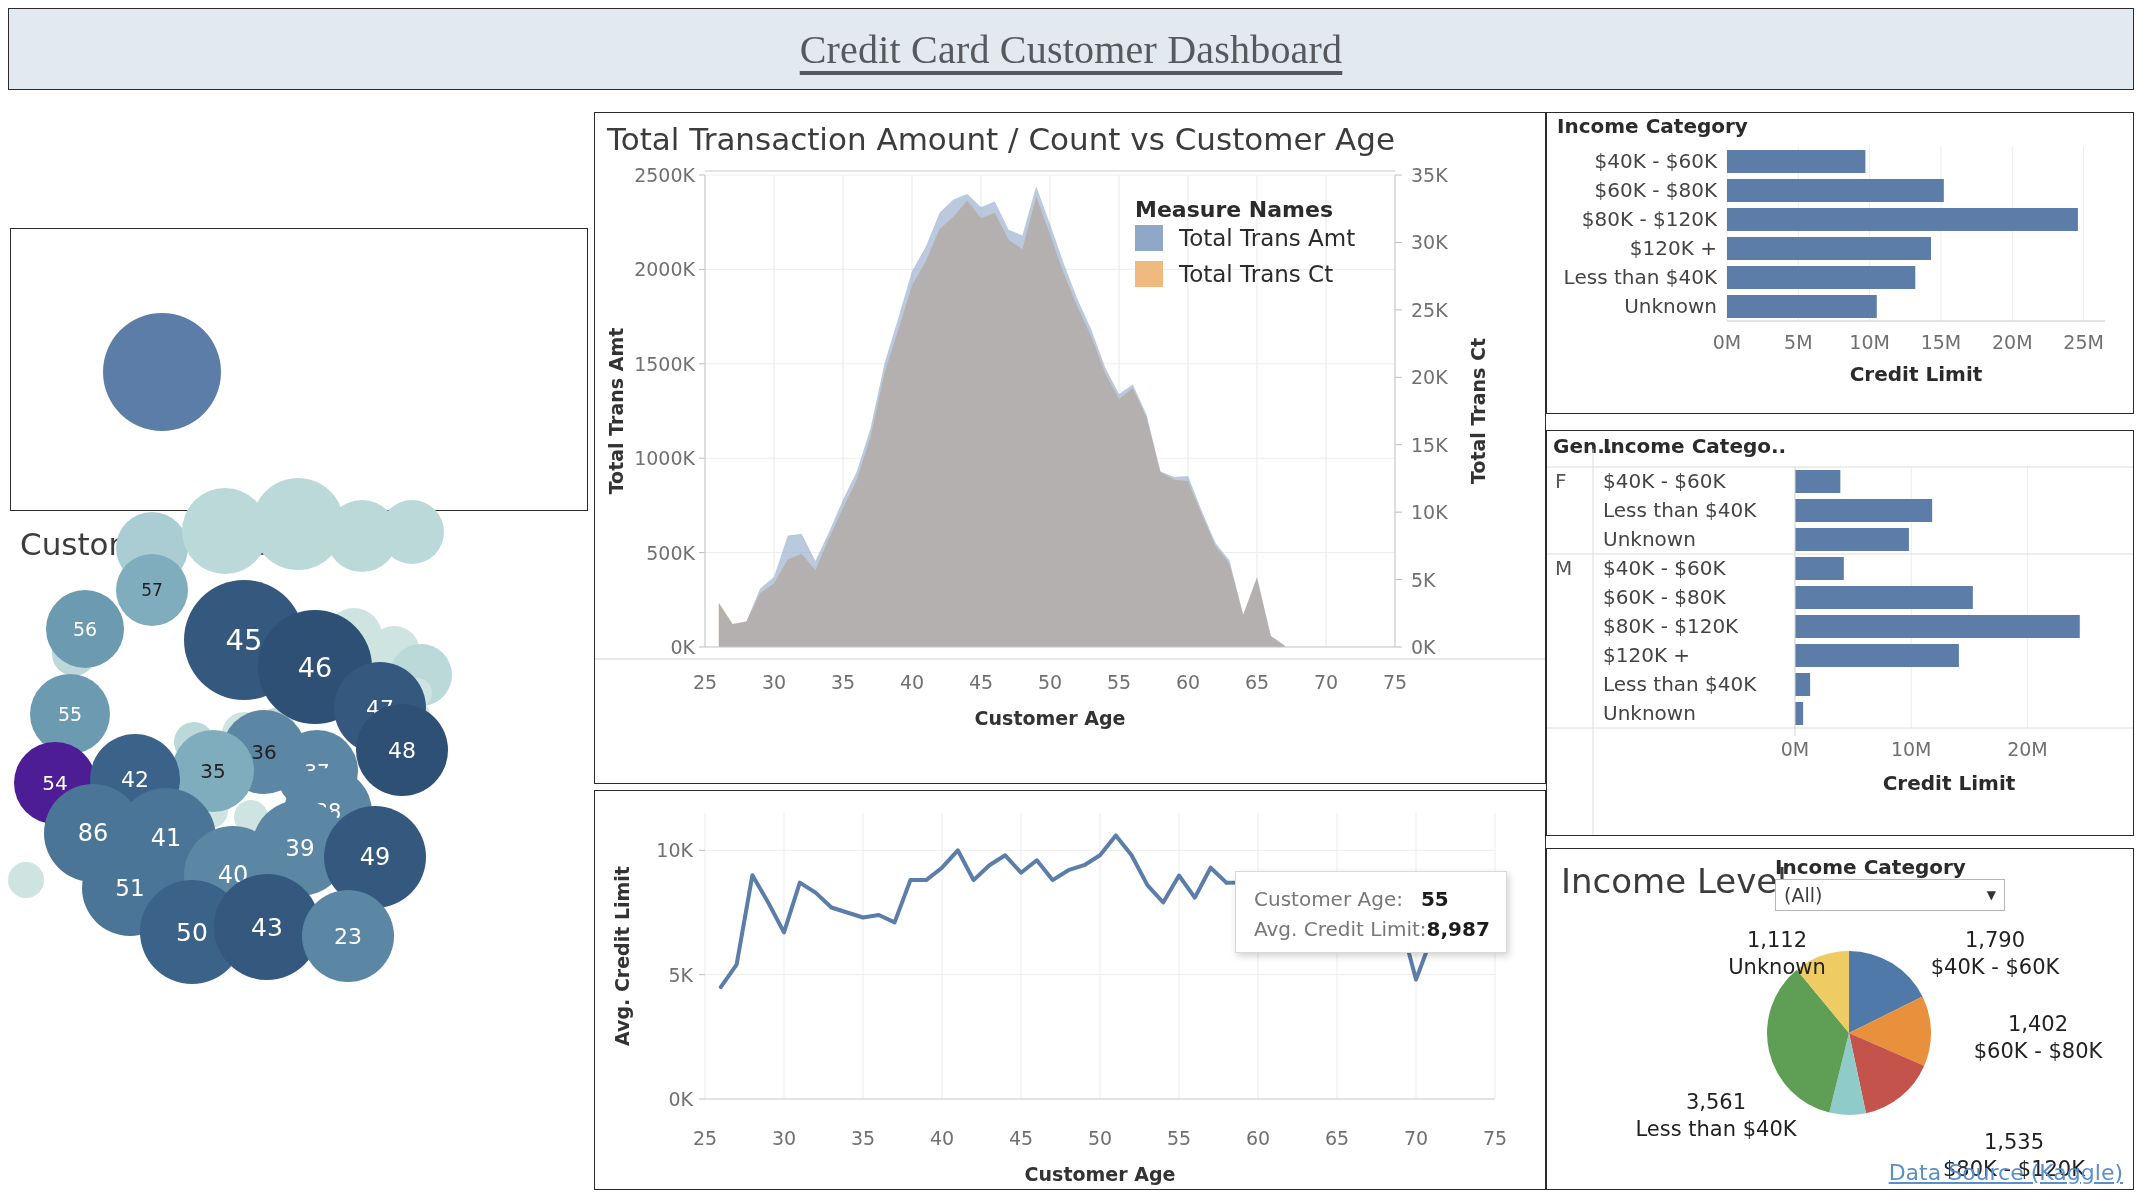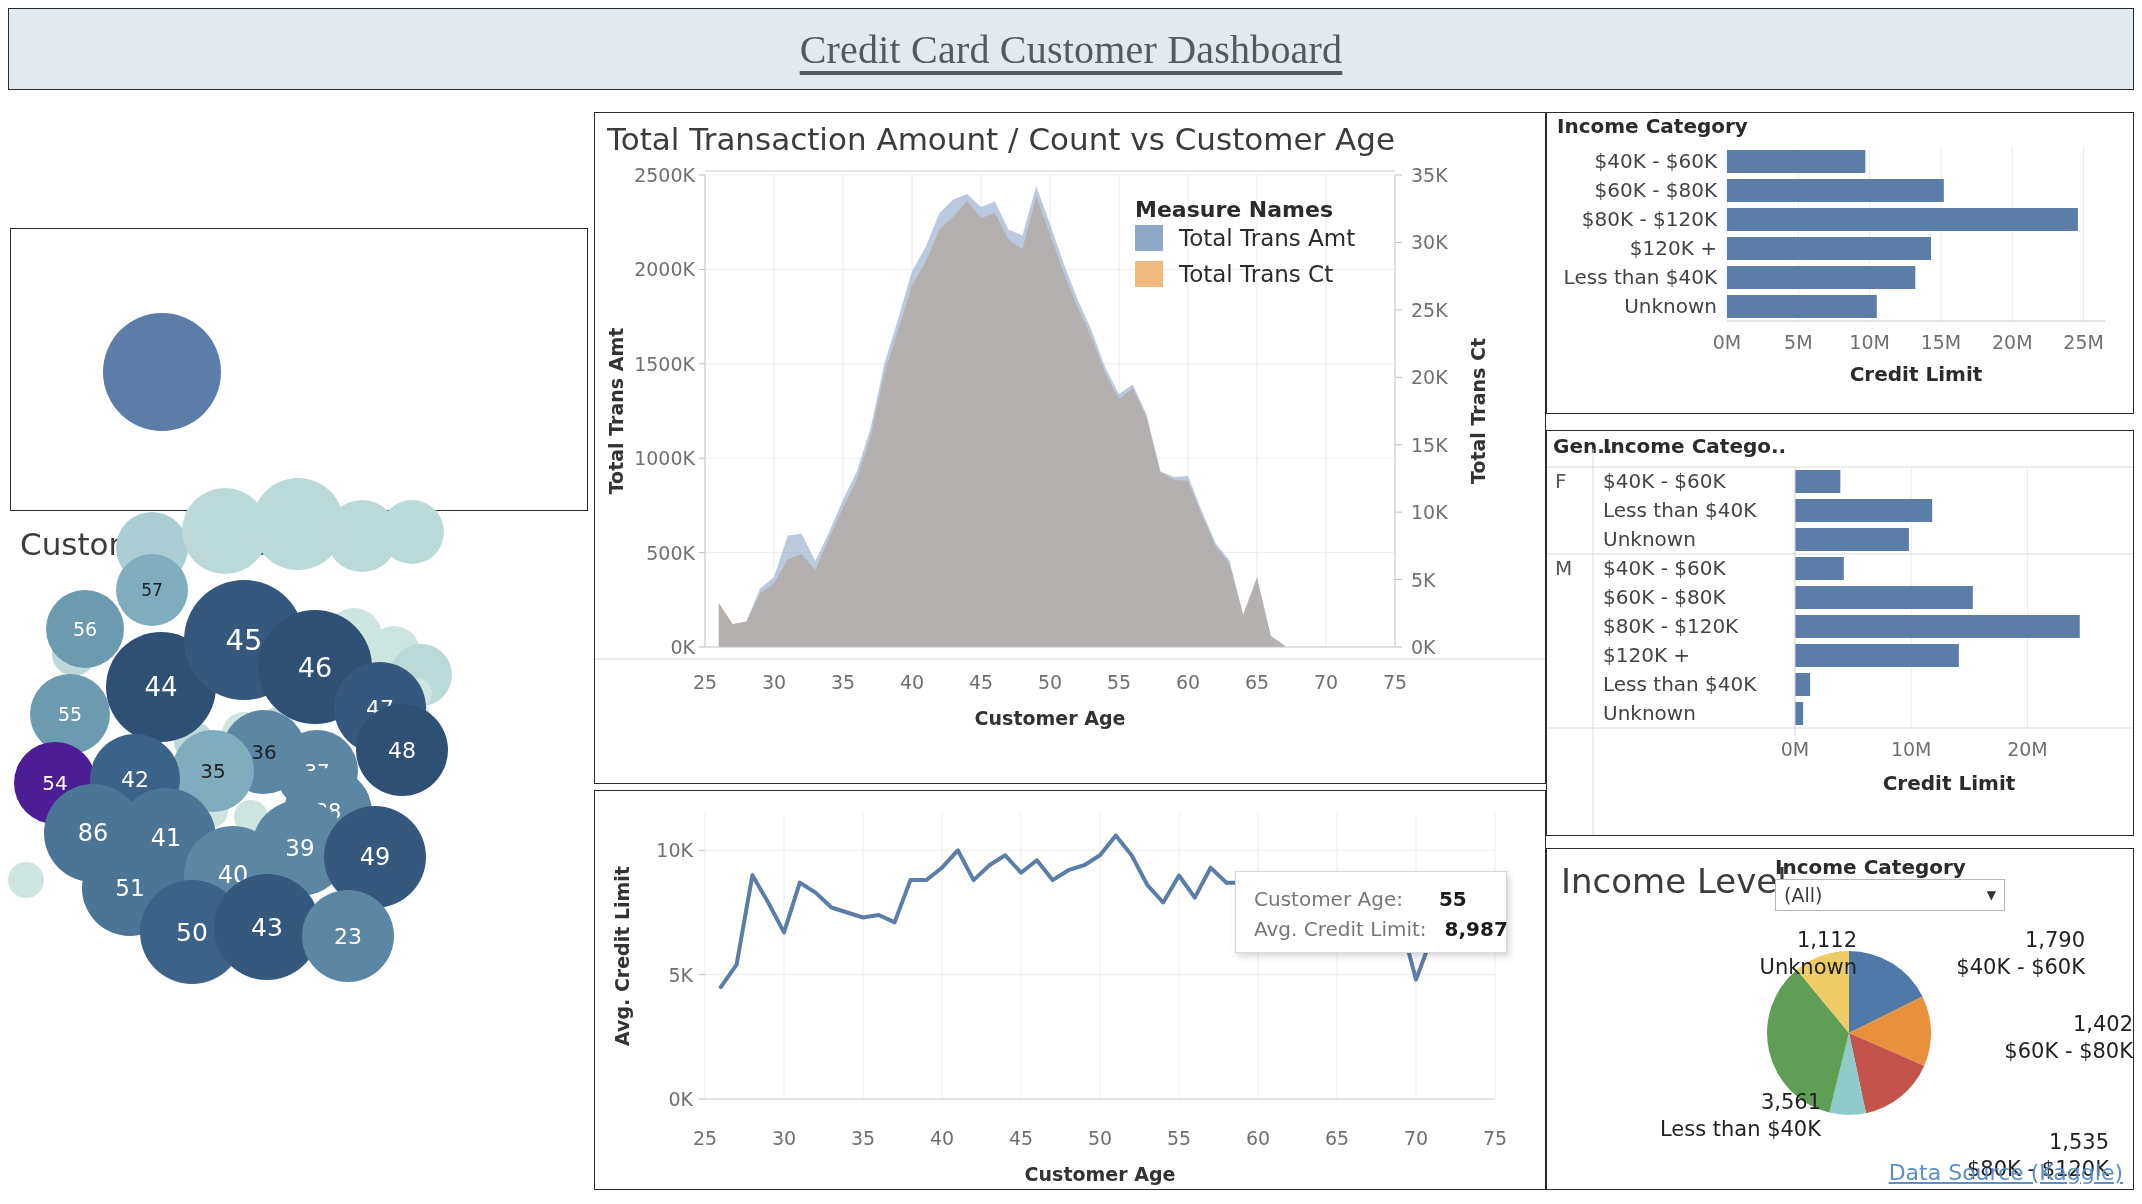--- a/index.html
+++ b/index.html
@@ -71,37 +71,37 @@
   .axttl { font-size: 19px; fill: #333; font-weight: 700; }
 
   
   #linechart { left: 594px; top: 790px; width: 952px; height: 400px; }
   .tooltip {
     position: absolute; left: 640px; top: 80px; width: 272px; height: 82px;
     background: #fff; border: 1px solid #d9d9d9;
     box-shadow: 2px 3px 7px rgba(0,0,0,.18);
     padding: 12px 18px; font-size: 20px; color: #777;
   }
-  .tooltip .row { display: flex; gap: 18px; line-height: 30px; }
+  .tooltip .row { display: flex; gap: 0; line-height: 30px; }
   .tooltip .lab { white-space: nowrap; }
   .tooltip .val { color: #1c1c1c; font-weight: 700; }
 
   
   #bar1 { left: 1546px; top: 112px; width: 588px; height: 302px; }
   #bar2 { left: 1546px; top: 430px; width: 588px; height: 406px; }
   #pie  { left: 1546px; top: 848px; width: 588px; height: 342px; }
   .pietitle { font-size: 34px; color: #3c3c3c; }
   .filtlabel { font-size: 20px; font-weight: 700; color: #2b2b2b; }
   .filtbox {
     width: 230px; height: 32px; border: 1px solid #b7b7b7; background: #fff;
     display: flex; align-items: center; justify-content: space-between;
     padding: 0 8px; font-size: 19px; color: #3c3c3c;
   }
   .caret { font-size: 12px; color: #333; }
-  .pielbl { position: absolute; font-size: 21px; color: #222; text-align: right; line-height: 1.3; }
+  .pielbl { position: absolute; font-size: 21px; color: #222; text-align: center; line-height: 1.3; }
   .datasrc {
     position: absolute; right: 10px; bottom: 4px;
     font-size: 22px; color: #5b8fc9;
   }
   svg { display: block; }
 </style>
 </head>
 <body>
 
 <div class="dash">
@@ -141,21 +141,20 @@
         <div class="bub" style="left: 44px; top: 70px; width: 44px; height: 44px; background: rgb(188, 217, 218);"></div>
         <div class="bub" style="left: 0px; top: 300px; width: 36px; height: 36px; background: rgb(205, 228, 225);"></div>
         <div class="bub" style="left: 352px; top: 168px; width: 22px; height: 22px; background: rgb(205, 228, 225);"></div>
         <div class="bub" style="left: 368px; top: 150px; width: 18px; height: 18px; background: rgb(205, 228, 225);"></div>
         <div class="bub" style="left: 262px; top: 296px; width: 36px; height: 36px; background: rgb(205, 228, 225);"></div>
         <div class="bub" style="left: 306px; top: 292px; width: 30px; height: 30px; background: rgb(205, 228, 225);"></div>
         <div class="bub dark-label" style="left: 108px; top: -8px; width: 72px; height: 72px; background: rgb(127, 173, 189); font-size: 17px;">57</div>
         <div class="bub" style="left: 38px; top: 28px; width: 78px; height: 78px; background: rgb(108, 154, 177); font-size: 19px;">56</div>
         <div class="bub" style="left: 22px; top: 112px; width: 80px; height: 80px; background: rgb(108, 154, 177); font-size: 19px;">55</div>
         <div class="bub" style="left: 6px; top: 180px; width: 82px; height: 82px; background: #4c1d95; font-size: 20px;">54</div>
-        <div class="bub" style="left: 98px; top: 70px; width: 110px; height: 110px; background: rgb(46, 80, 117); font-size: 26px;">44</div>
         <div class="bub" style="left: 176px; top: 18px; width: 120px; height: 120px; background: rgb(53, 88, 126); font-size: 29px;">45</div>
         <div class="bub" style="left: 250px; top: 48px; width: 114px; height: 114px; background: rgb(46, 80, 117); font-size: 27px;">46</div>
         <div class="bub" style="left: 326px; top: 100px; width: 92px; height: 92px; background: rgb(53, 88, 126); font-size: 22px;">47</div>
         <div class="bub dark-label" style="left: 214px; top: 148px; width: 84px; height: 84px; background: rgb(91, 135, 164); font-size: 20px;">36</div>
         <div class="bub dark-label" style="left: 164px; top: 168px; width: 82px; height: 82px; background: rgb(127, 173, 189); font-size: 20px;">35</div>
         <div class="bub" style="left: 268px; top: 168px; width: 82px; height: 82px; background: rgb(91, 135, 164); font-size: 20px;">37</div>
         <div class="bub" style="left: 348px; top: 142px; width: 92px; height: 92px; background: rgb(46, 80, 117); font-size: 22px;">48</div>
         <div class="bub" style="left: 276px; top: 206px; width: 88px; height: 88px; background: rgb(91, 135, 164); font-size: 21px;">38</div>
         <div class="bub" style="left: 82px; top: 172px; width: 90px; height: 90px; background: rgb(59, 98, 136); font-size: 22px;">42</div>
         <div class="bub" style="left: 36px; top: 222px; width: 98px; height: 98px; background: rgb(74, 117, 150); font-size: 24px;">86</div>

